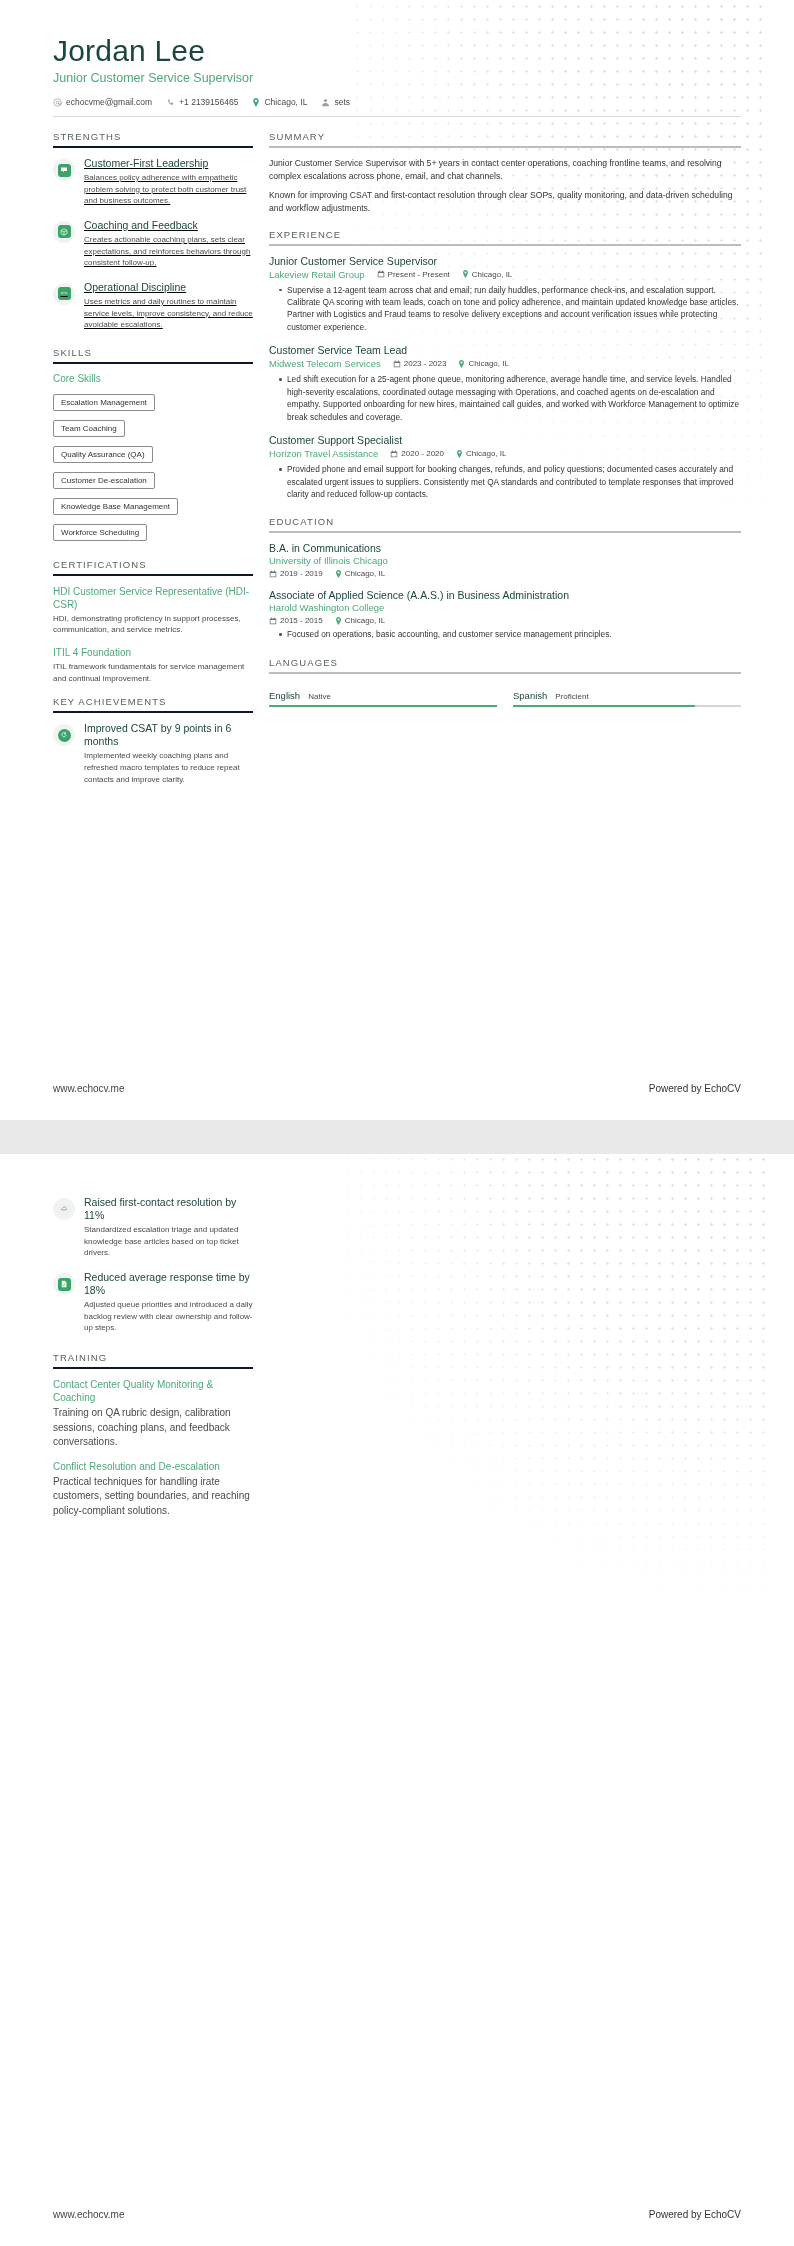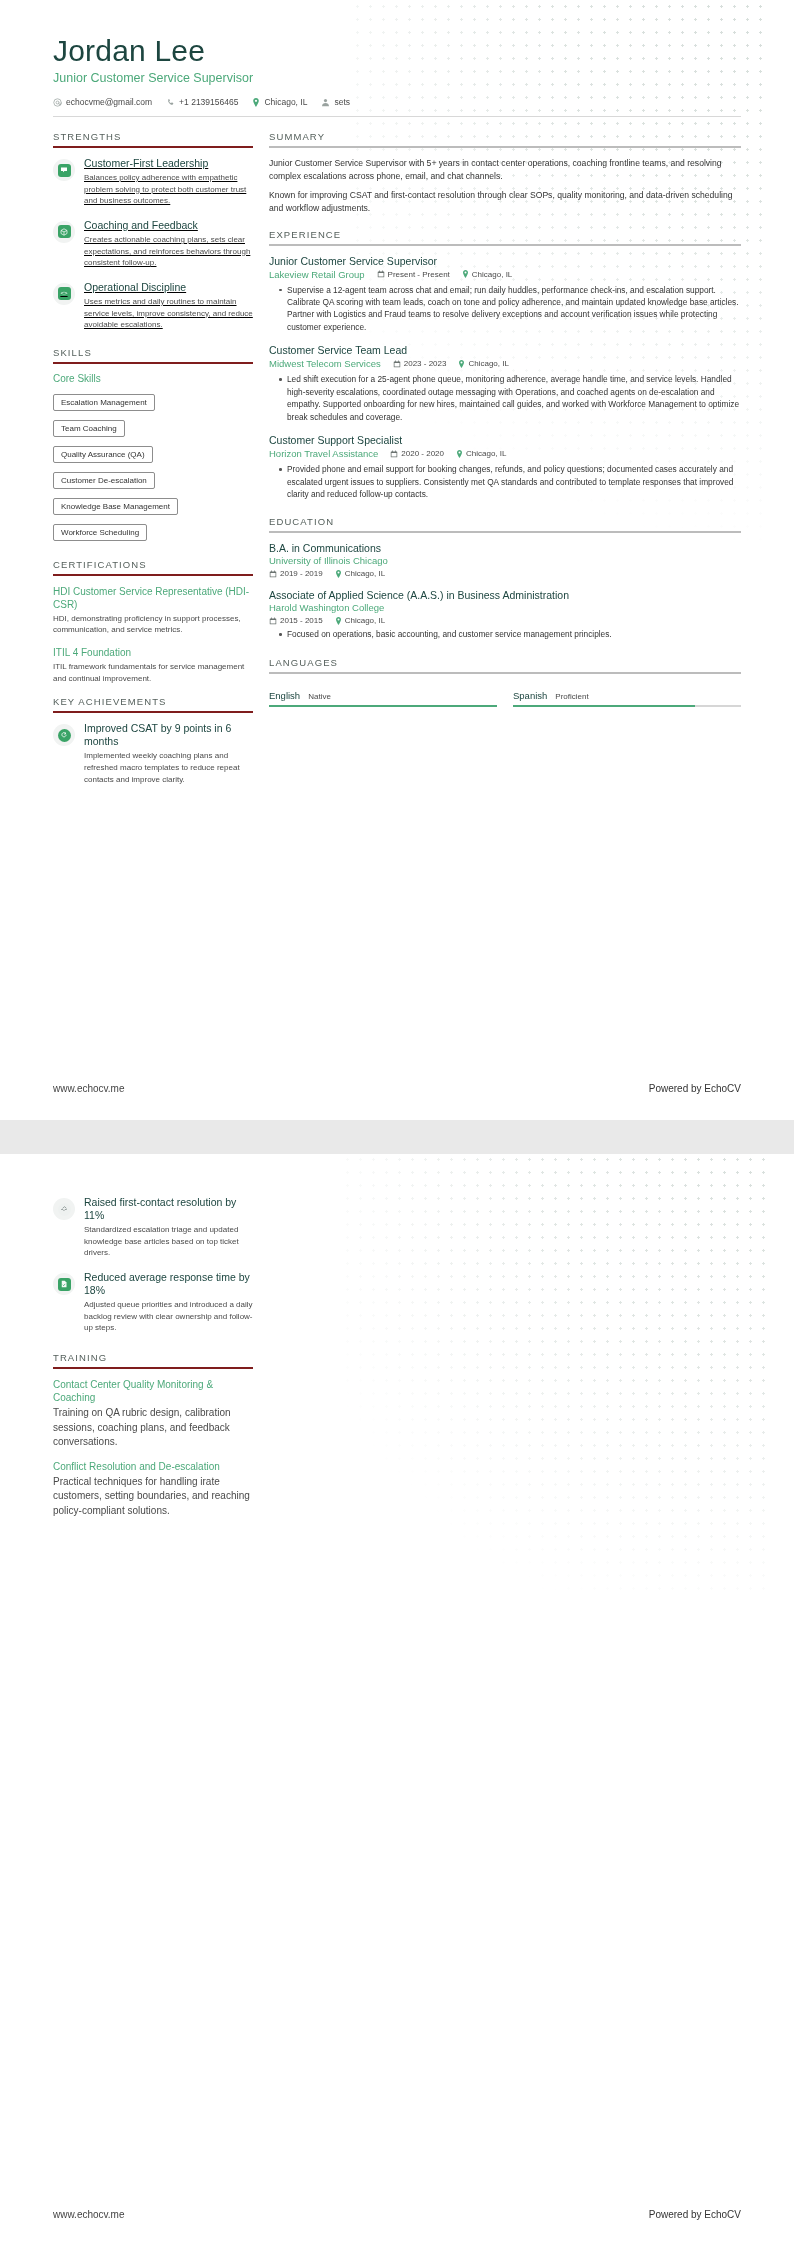--- a/index.html
+++ b/index.html
@@ -33,21 +33,21 @@
     padding-bottom:9px;border-bottom:1px solid #d8d8d8;margin-bottom:0;}
   .citem{display:flex;align-items:center;gap:4px;}
   .citem .gi{color:#9aa3a0;display:inline-flex;}
   .citem .gi svg{display:block;}
 
   .cols{display:flex;gap:16px;margin-top:14px;align-items:flex-start;}
   .left{width:200px;flex:0 0 200px;}
   .right{flex:1 1 auto;min-width:0;}
 
   .sec-h{font-size:9.5px;letter-spacing:1.1px;color:#55605c;text-transform:uppercase;
-    padding-bottom:4px;margin:0 0 9px 0;border-bottom:2px solid #7f1d1d;}
+    padding-bottom:4px;margin:0 0 9px 0;border-bottom:2px solid #0f172a;}
   .right .sec-h{border-bottom:2px solid #bcbcbc;}
 
   .strength{display:flex;gap:9px;margin-bottom:12px;align-items:flex-start;text-decoration:underline;}
   .sbadge{flex:0 0 auto;width:22px;height:22px;border-radius:50%;background:#f1f3f2;
     display:flex;align-items:center;justify-content:center;margin-top:2px;}
   .sbadge .chip{width:13px;height:13px;border-radius:3px;background:#3aa366;
     display:flex;align-items:center;justify-content:center;color:#fff;font-size:6.5px;line-height:1;}
   .s-title{font-size:10.5px;color:#1d4640;margin:0 0 2px 0;line-height:1.25;}
   .s-desc{font-size:8px;color:#4a4a4a;line-height:1.45;margin:0;}
 

